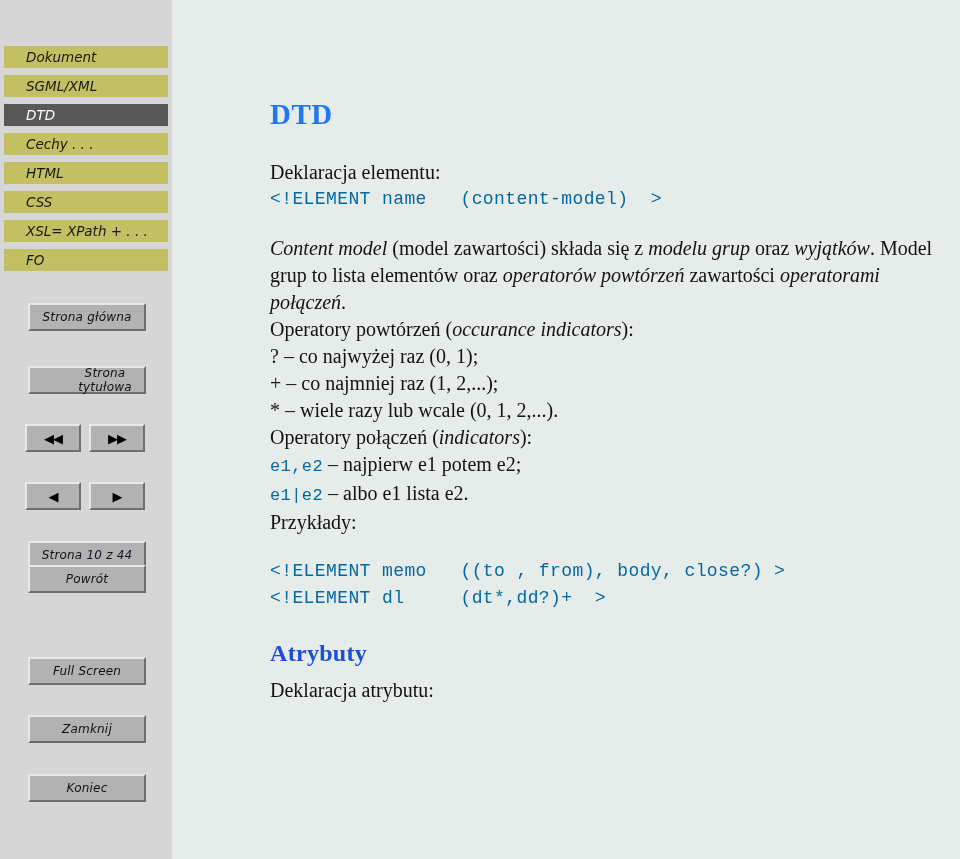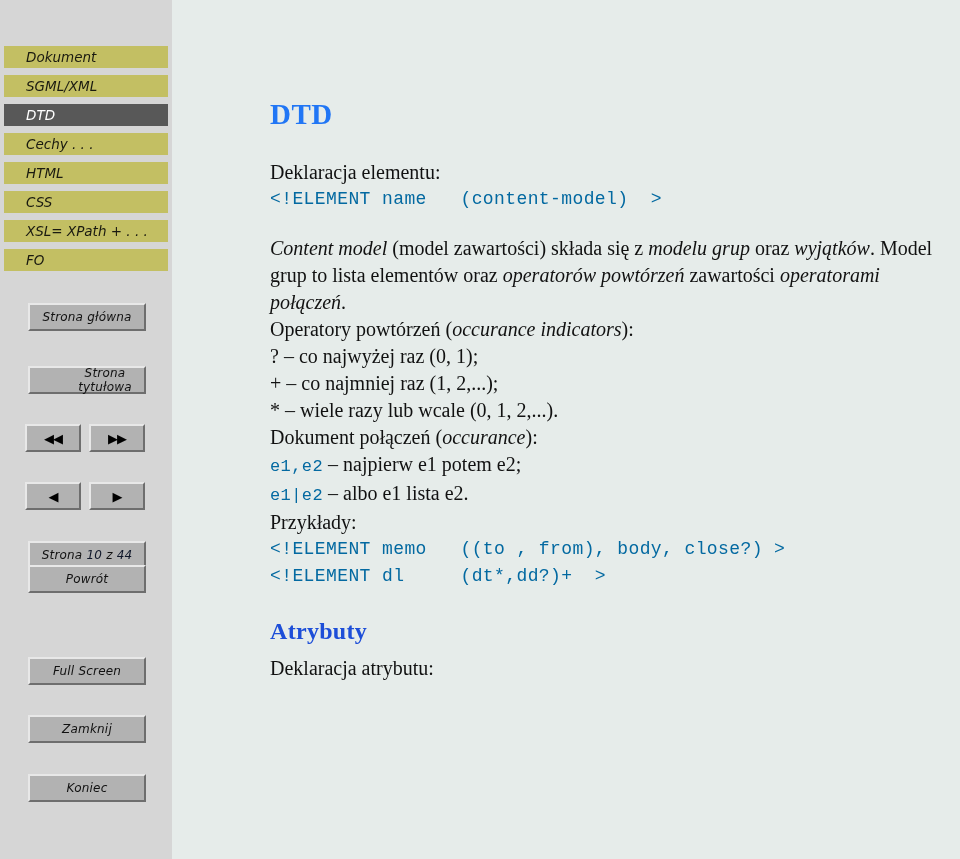--- a/index.html
+++ b/index.html
@@ -146,20 +146,21 @@
 
   .mono {
     font-family: "Liberation Mono", monospace;
     font-size: 18px;
     color: #0369a1;
     line-height: 27px;
     white-space: pre;
     letter-spacing: 0.4px;
   }
   .code-block {
+    margin-top: 22px;
   }
   .gap-m { height: 22px; }
 </style>
 </head>
 <body>
 
 <div id="sidebar">
 
   <div class="nav-list">
     <div class="nav-item">
@@ -248,21 +249,21 @@
 
     <div class="line">
       <span>Operatory powtórzeń (</span><i>occurance indicators</i><span>):</span>
     </div>
 
     <div class="line">? – co najwyżej raz (0, 1);</div>
     <div class="line">+ – co najmniej raz (1, 2,...);</div>
     <div class="line">* – wiele razy lub wcale (0, 1, 2,...).</div>
 
     <div class="line">
-      <span>Dokument połączeń (</span><i>occurance</i><span>):</span>
+      <span>Operatory połączeń (</span><i>indicators</i><span>):</span>
     </div>
 
     <div class="line">
       <span class="mono" style="font-size:17px;">e1,e2</span><span> – najpierw e1 potem e2;</span>
     </div>
     <div class="line">
       <span class="mono" style="font-size:17px;">e1|e2</span><span> – albo e1 lista e2.</span>
     </div>
 
     <div class="line">Przykłady:</div>

